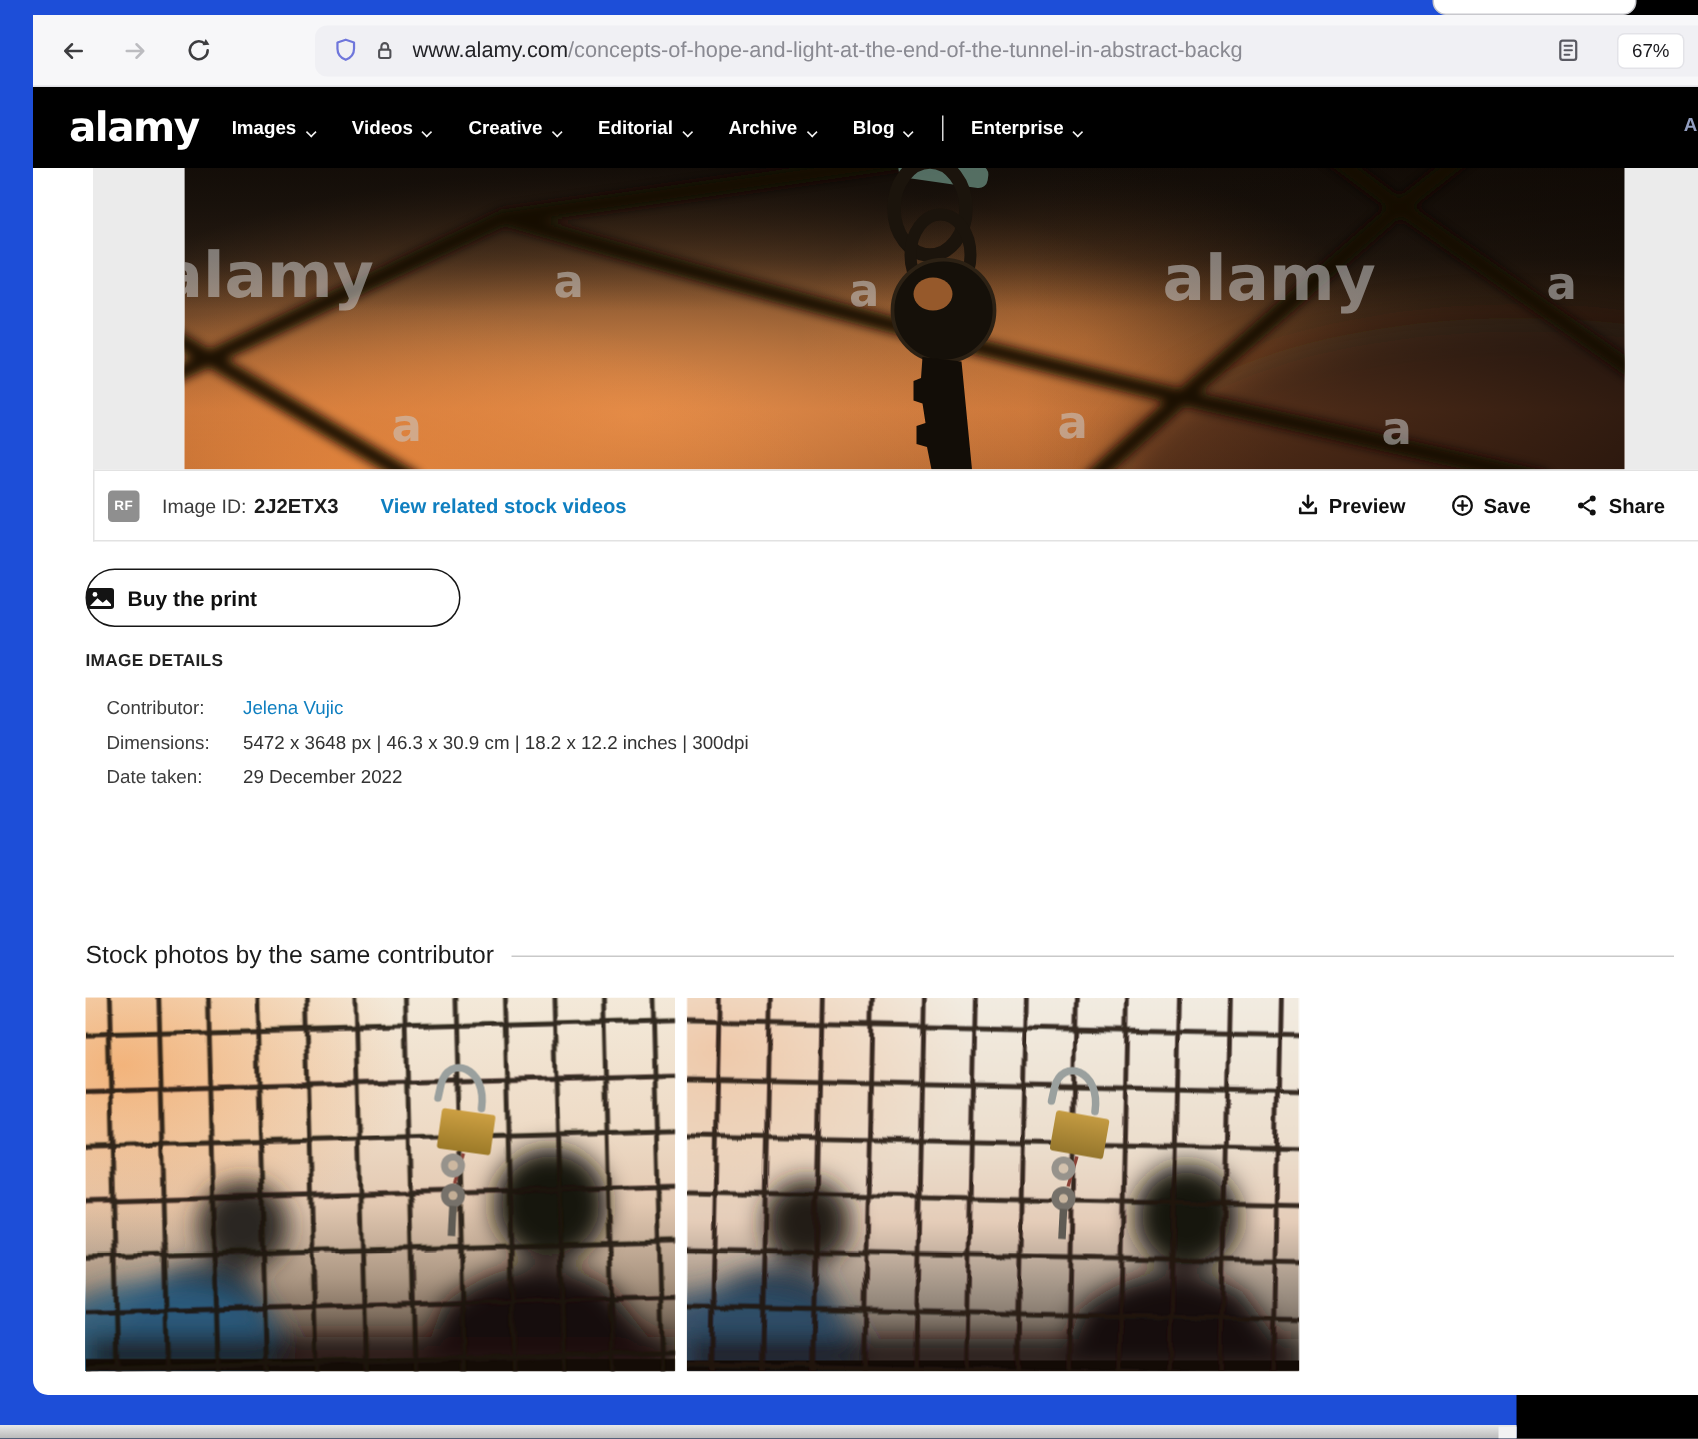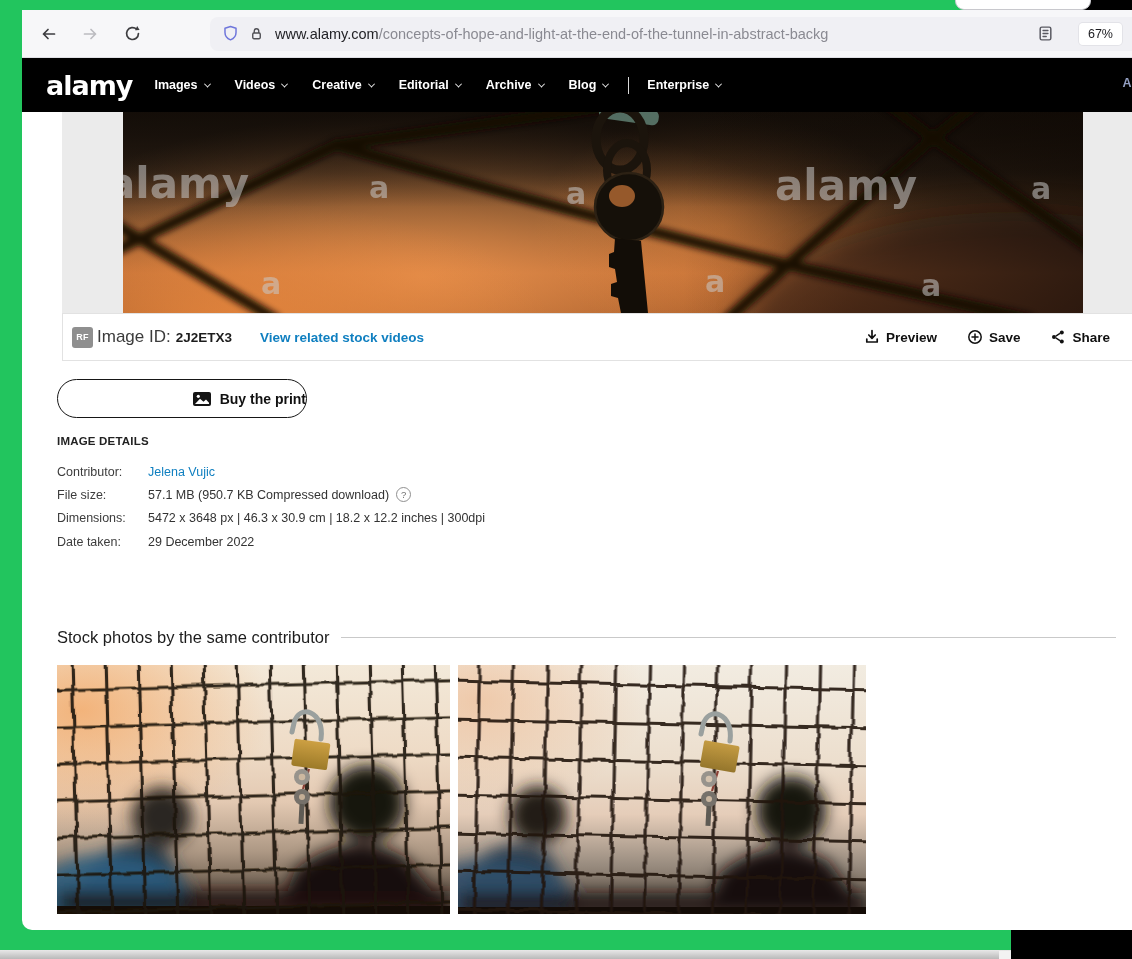--- a/index.html
+++ b/index.html
@@ -1,18 +1,18 @@
 <!DOCTYPE html>
 <html><head>
 <meta charset="utf-8">
 <style>
   * { margin:0; padding:0; box-sizing:border-box; }
   html,body { width:1132px; height:959px; background:#000; overflow:hidden;
               font-family:"Liberation Sans", sans-serif; }
-  .screen { position:relative; width:1011px; height:959px; background:#22c55e; }
+  .screen { position:relative; width:1011px; height:959px; background:#1d4ed8; }
 
   
   .tab-remnant { position:absolute; left:955px; top:-10px; width:136px; height:20px;
                  background:#fff; border:1px solid #c8c8cd; border-radius:9px; }
   .toolbar { position:absolute; left:22px; top:10px; width:1110px; height:48px;
              background:#f7f7f9; border-bottom:1px solid #e0e0e5;
              display:flex; align-items:center; }
   .nav-btn { width:32px; height:32px; display:flex; align-items:center; justify-content:center;
              margin-left:10px; border-radius:4px; cursor:pointer; }
   .urlbar { position:relative; margin-left:62px; flex:1; height:34px; background:#f0f0f4;
@@ -28,60 +28,60 @@
 
   
   .page { position:absolute; left:22px; top:58px; width:1110px; height:872px;
           background:#fff; border-bottom-left-radius:10px; overflow:hidden; }
 
   
   .alamy-nav { position:absolute; left:0; top:0; width:100%; height:54px; background:#000;
                display:flex; align-items:center; padding-left:24px; }
   .logo { color:#fff; font-weight:bold; font-size:27px; letter-spacing:-1px;
           font-family:"DejaVu Sans", sans-serif; margin-right:22px; cursor:pointer; }
-  .nav-item { display:flex; align-items:center; color:#fff; font-size:12.5px; font-weight:bold;
+  .nav-item { display:flex; align-items:flex-end; color:#fff; font-size:12.5px; font-weight:bold;
               margin-right:25px; cursor:pointer; white-space:nowrap; }
   .chev { width:5px; height:5px; border-right:1.5px solid #fff; border-bottom:1.5px solid #fff;
           transform:rotate(45deg) translate(-1px,-1px); margin-left:7px; opacity:.95; }
   .nav-div { width:1px; height:17px; background:#d9d9d9; margin:0 18px 0 -5px; }
   .nav-right-cut { position:absolute; right:-3px; top:18px; color:#929ec0; font-size:12.5px;
                    font-weight:bold; }
 
   
   .hero-stage { position:absolute; left:40px; right:0; top:54px; height:201px; background:#ebebeb; }
   .hero-img { position:absolute; left:61px; top:0; width:960px; height:201px; cursor:pointer; }
   .hero-img svg { display:block; width:100%; height:100%; }
 
   
   .idbar { position:absolute; left:40px; right:0; top:255px; height:48px; background:#fff;
            border:1px solid #e2e2e2; border-right:none; display:flex; align-items:center;
            padding:0 22px 0 9px; }
   .rf-badge { width:21px; height:21px; background:#8f8f8f; color:#fff; border-radius:3px;
               font-size:9px; font-weight:bold; display:flex; align-items:center;
               justify-content:center; letter-spacing:.3px; }
-  .id-label { font-size:17px; color:#3b3b3b; margin-left:4px; }
+  .id-label { font-size:13px; color:#3b3b3b; margin-left:15px; }
   .id-value { font-size:13.5px; color:#1c1c1c; font-weight:bold; margin-left:5px; }
   .related-link { font-size:13.5px; font-weight:bold; color:#0f7fc0; margin-left:28px;
                   cursor:pointer; }
   .id-actions { margin-left:auto; display:flex; align-items:center; gap:30px; }
   .action { display:flex; align-items:center; gap:6px; cursor:pointer; }
   .action span { font-size:13.5px; font-weight:bold; color:#101010; }
 
   
   .buy-print { position:absolute; left:35px; top:321px; width:250px; height:39px;
                background:#fff; border:1.5px solid #161616; border-radius:20px;
-               display:flex; align-items:center; justify-content:flex-end; gap:9px;
+               display:flex; align-items:center; justify-content:flex-start; gap:9px;
                cursor:pointer; }
   .buy-print span { font-size:14px; font-weight:bold; color:#111; }
 
   
   .details { position:absolute; left:35px; top:377px; }
   .det-head { font-size:11.5px; font-weight:bold; color:#222; letter-spacing:.2px;
               margin-bottom:13px; }
-  .det-row { display:flex; align-items:center; height:23.3px; font-size:12.5px; }
+  .det-row { display:flex; align-items:center; height:23.3px; font-size:12.5px;margin-left:14px; }
   .det-label { width:91px; color:#3c3c3c; }
   .det-value { color:#333; }
   .det-link { color:#0f7fc0; cursor:pointer; text-decoration:none; }
   .det-row .gap { width:12px; }
   .help-circ { width:15px; height:15px; border:1.2px solid #909090; border-radius:50%;
                color:#6f6f6f; font-size:9.5px; display:flex; align-items:center;
                justify-content:center; margin-left:7px; cursor:pointer; }
 
   
   .contrib-head { position:absolute; left:35px; right:16px; top:570px; display:flex;
@@ -298,25 +298,20 @@
     </button>
 
     <div class="details">
       <div class="det-head">IMAGE DETAILS</div>
 
       <div class="det-row">
         <span class="det-label">Contributor:</span>
         <a class="det-link">Jelena Vujic</a>
       </div>
 
-      <div class="det-row">
-        <span class="det-label">File size:</span>
-        <span class="det-value">57.1 MB (950.7 KB Compressed download)</span>
-        <span class="help-circ">?</span>
-      </div>
 
 
       <div class="det-row">
         <span class="det-label">Dimensions:</span>
         <span class="det-value">5472 x 3648 px | 46.3 x 30.9 cm | 18.2 x 12.2 inches | 300dpi</span>
       </div>
 
       <div class="det-row">
         <span class="det-label">Date taken:</span>
         <span class="det-value">29 December 2022</span>

